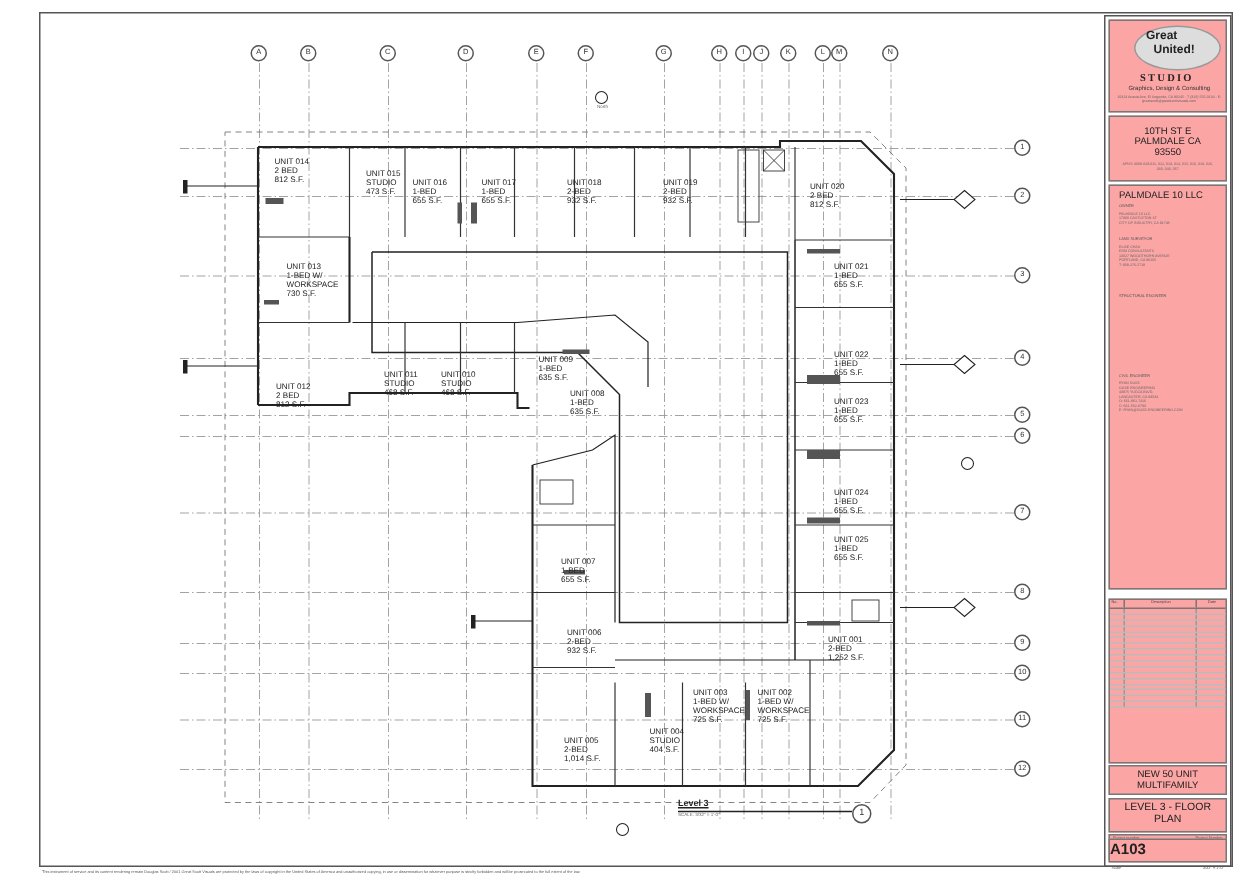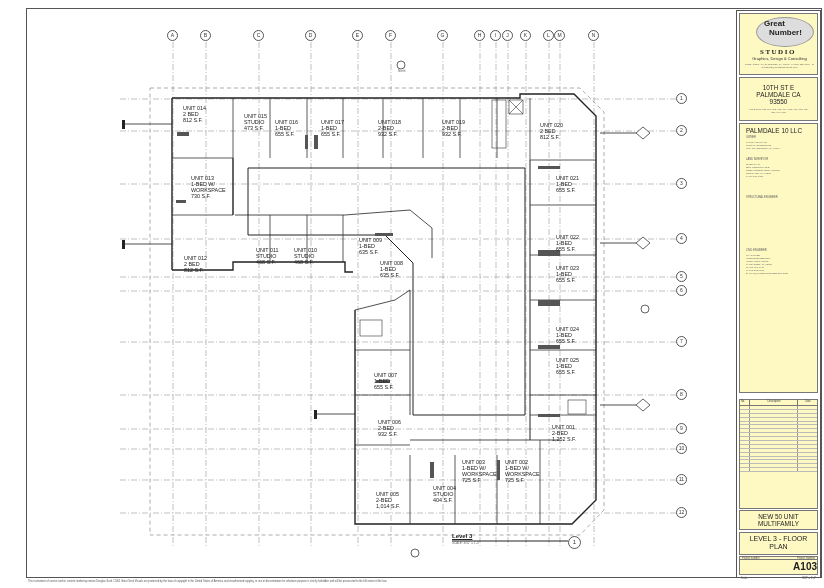--- a/index.html
+++ b/index.html
@@ -15,21 +15,21 @@
 
   .unit-label { position: absolute; font-size: 5.4px; line-height: 6px; color: #222; white-space: nowrap; }
 
   .level-title { position: absolute; left: 452px; top: 533px; font-size: 6px; font-weight: bold; text-decoration: underline; color: #222; }
   .level-scale { position: absolute; left: 452px; top: 541px; font-size: 3px; color: #666; }
 
   .copyright { position: absolute; left: 28px; top: 580px; font-size: 2.6px; color: #555; white-space: nowrap; }
 
   
   .tb { position: absolute; left: 736px; top: 10px; width: 85px; height: 568px; border: 1px solid #555; }
-  .tb-box { position: absolute; left: 2px; width: 79px; border: 1px solid #777; background: #fef9c3; }
+  .tb-box { position: absolute; left: 2px; width: 79px; border: 1px solid #777; background: #fca5a5; }
   .logo-box { top: 2px; height: 62px; }
   .logo-bubble { position: absolute; left: 16px; top: 3px; width: 58px; height: 30px; border-radius: 50%; background: #ddd; border: 1px solid #999; }
   .logo-great { position: absolute; left: 24px; top: 5px; font-size: 8px; font-weight: bold; color: #222; }
   .logo-scott { position: absolute; left: 29px; top: 14px; font-size: 8px; font-weight: bold; color: #222; }
   .logo-visuals { position: absolute; left: 20px; top: 34px; font-family: "Liberation Serif", serif; font-size: 7px; font-weight: bold; letter-spacing: 1.5px; color: #222; }
   .logo-sub { position: absolute; left: 2px; top: 42px; width: 75px; text-align: center; font-size: 4px; color: #333; }
   .logo-addr { position: absolute; left: 2px; top: 49px; width: 75px; text-align: center; font-size: 2.4px; line-height: 3px; color: #666; }
 
   .addr-box { top: 66px; height: 44px; text-align: center; }
   .addr-line { font-size: 6.4px; line-height: 7px; color: #222; }
@@ -43,21 +43,21 @@
   .rev-box { top: 388px; height: 135px; }
   .rev-head { display: flex; font-size: 2.6px; color: #444; border-bottom: 1px solid #777; height: 6px; }
   .rev-head span { border-right: 1px solid #777; padding-left: 1px; }
   .rev-row { height: 3.9px; border-bottom: 1px solid #bbb; display: flex; }
   .rev-row span { border-right: 1px solid #999; }
 
   .proj-box { top: 499px; height: 20px; text-align: center; font-size: 6.4px; line-height: 7px; padding-top: 2px; color: #222; }
   .sheet-name-box { top: 521px; height: 23px; text-align: center; font-size: 7px; line-height: 8px; padding-top: 2px; color: #222; }
   .info-box { top: 545px; height: 17px; }
   .info-row { display: flex; justify-content: space-between; font-size: 2.6px; color: #555; border-bottom: 1px solid #aaa; height: 4px; line-height: 3.6px; padding: 0 2px; }
-  .sheetno-box { top: 563px; height: 14px; text-align: right; font-size: 10px; font-weight: bold; line-height: 13px; color: #222; }
+  .sheetno-box { top: 563px; height: 14px; text-align: left; font-size: 10px; font-weight: bold; line-height: 13px; color: #222; }
   .scale-row { position: absolute; left: 2px; top: 578px; width: 79px; display:flex; justify-content: space-between; font-size: 2.6px; color:#555; padding: 0 2px;}
 </style>
 </head>
 <body>
 
 <div class="sheet"></div>
 
 <div class="plan">
   <svg width="736" height="588" viewBox="0 0 736 588">
 
@@ -349,21 +349,21 @@
   <div class="level-title">Level 3</div>
   <div class="level-scale">SCALE: 3/32" = 1'-0"</div>
   <div style="position:absolute;left:398px;top:69px;font-size:3px;color:#666">North</div>
   <div class="copyright">This instrument of service and its content rendering remain Douglas Scott / 2001 Great Scott Visuals are protected by the laws of copyright in the United States of America and unauthorized copying, in use or dissemination for whatever purpose is strictly forbidden and will be prosecuted to the full extent of the law.</div>
 </div>
 
 <div class="tb">
   <div class="tb-box logo-box">
     <div class="logo-bubble"></div>
     <div class="logo-great">Great</div>
-    <div class="logo-scott">Number!</div>
+    <div class="logo-scott">United!</div>
     <div class="logo-visuals">STUDIO</div>
     <div class="logo-sub">Graphics, Design &amp; Consulting</div>
     <div class="logo-addr">10313 Acacia Ave, El Segundo, CA 90245 · T (310) 555-0134 · E: greatscott@greatscottvisuals.com</div>
   </div>
 
   <div class="tb-box addr-box">
     <div style="height:6px"></div>
     <div class="addr-line">10TH ST E</div>
     <div class="addr-line">PALMDALE CA</div>
     <div class="addr-line">93550</div>

